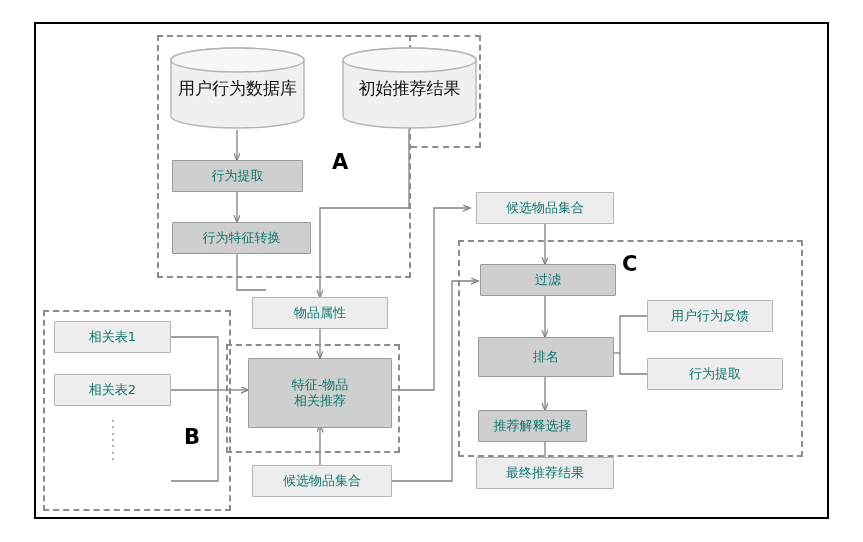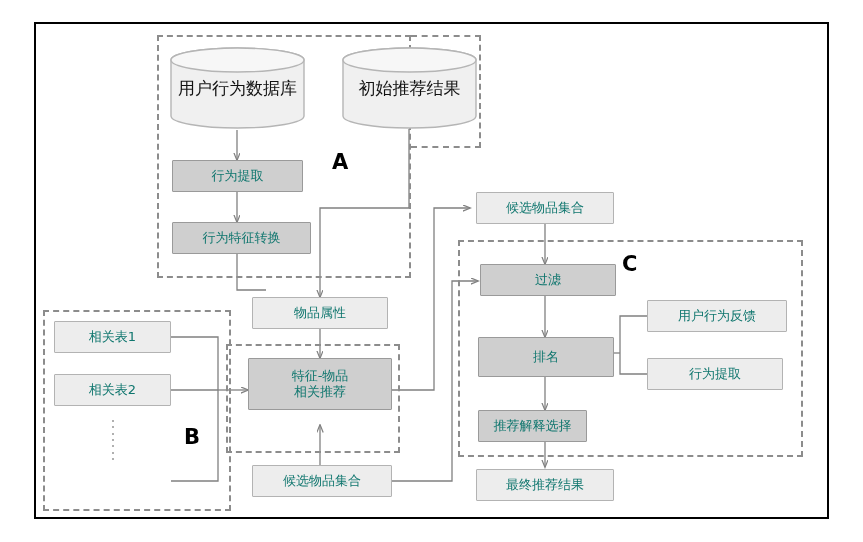--- a/index.html
+++ b/index.html
@@ -132,34 +132,34 @@
     <i></i>
       <i></i>
       <i></i>
       <i></i>
       <i></i>
       <i></i>
       <i></i>
   </div>
 
 
-  <div class="node dark" style="left:248px;top:358px;width:144px;height:52px;flex-direction:column;">
+  <div class="node dark" style="left:248px;top:358px;width:144px;height:70px;flex-direction:column;">
     <span>特征-物品</span>
     <span>相关推荐</span>
   </div>
 
   <div class="node light" style="left:252px;top:465px;width:140px;height:32px;">候选物品集合</div>
 
   <div class="node light" style="left:476px;top:192px;width:138px;height:32px;">候选物品集合</div>
 
   <div class="node dark" style="left:460px;top:264px;width:136px;height:32px;margin-left:20px;">过滤</div>
 
   <div class="node dark" style="left:478px;top:337px;width:136px;height:40px;">排名</div>
 
   <div class="node dark" style="left:478px;top:410px;width:109px;height:32px;">推荐解释选择</div>
 
-  <div class="node light" style="left:476px;top:469px;width:138px;height:32px;">最终推荐结果</div>
+  <div class="node light" style="left:476px;top:457px;width:138px;height:32px;">最终推荐结果</div>
 
-  <div class="node light" style="left:647px;top:300px;width:140px;height:32px;">用户行为反馈</div>
+  <div class="node light" style="left:647px;top:300px;width:126px;height:32px;">用户行为反馈</div>
 
   <div class="node light" style="left:647px;top:358px;width:136px;height:32px;">行为提取</div>
 
 </div>
 
 </body></html>

